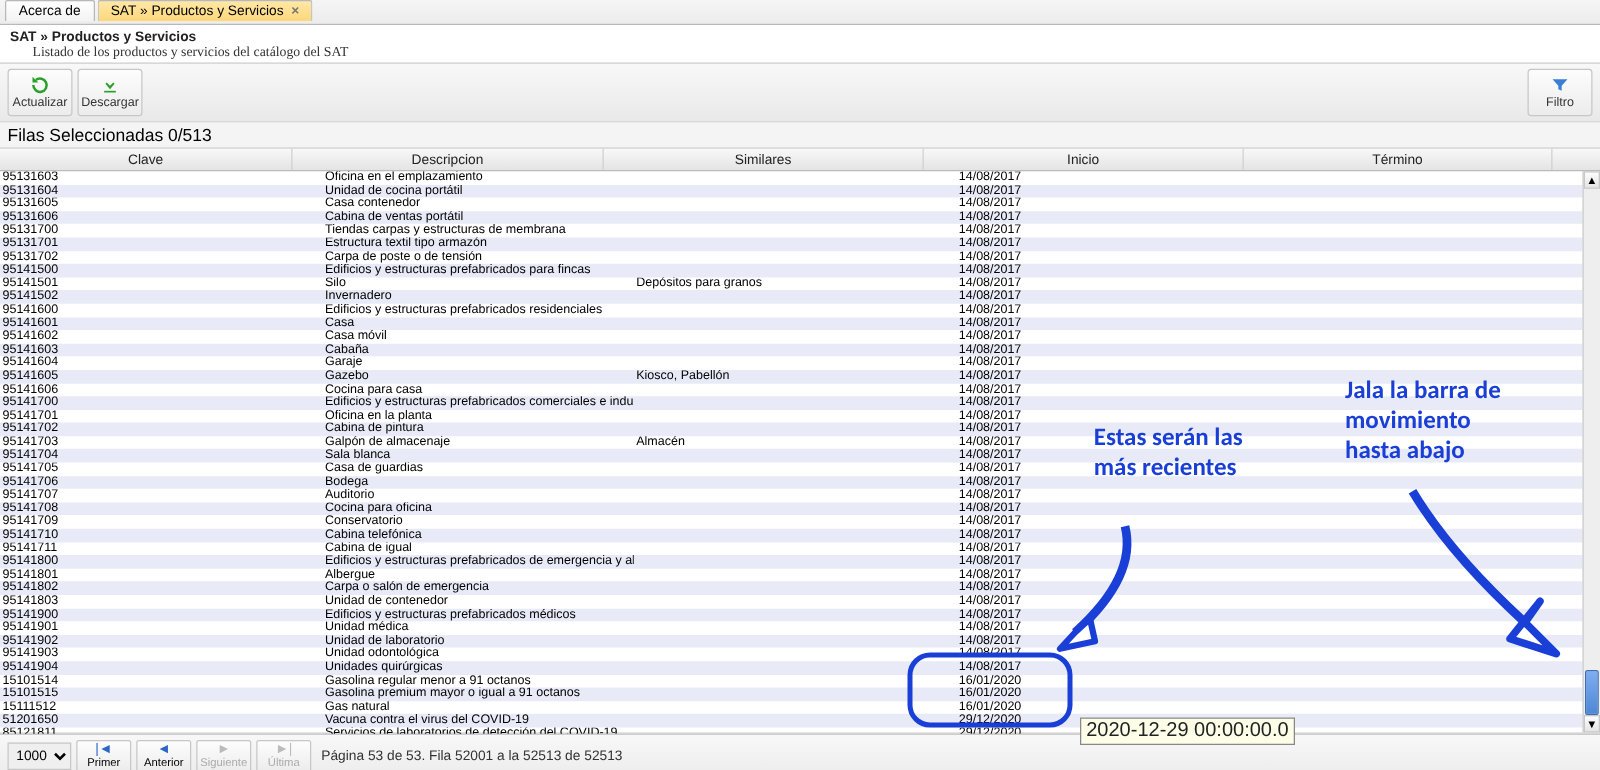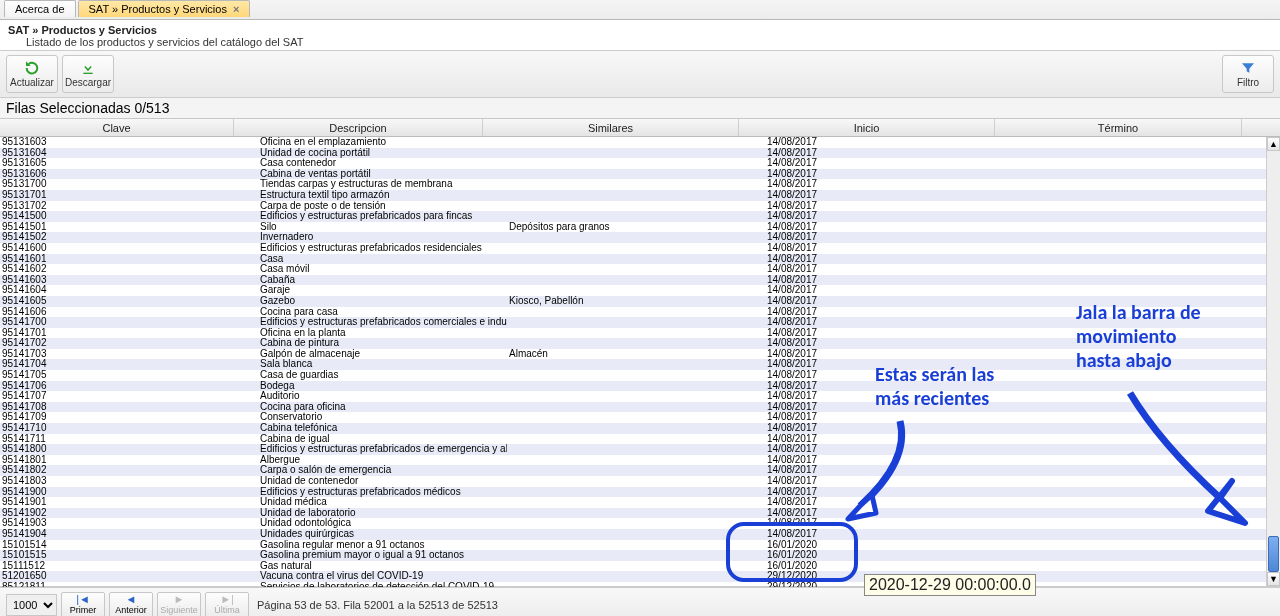--- a/index.html
+++ b/index.html
@@ -5,21 +5,21 @@
   * { box-sizing: border-box; margin: 0; padding: 0; }
   body { font-family: "Segoe UI", Tahoma, sans-serif; font-size: 11px; background: #fff; width: 1280px; height: 616px; overflow: hidden; position: relative; }
   
   .tabs { display: flex; align-items: flex-start; height: 20px; border-bottom: 1px solid #b8b8b8; padding-left: 4px; background: linear-gradient(#f5f5f5,#ececec); }
   .tab { border: 1px solid #b8b8b8; border-bottom: none; padding: 2px 10px; margin-right: 2px; background: linear-gradient(#fff,#f3f3f3); font-size: 11px; border-radius: 2px 2px 0 0; display:flex; align-items:center; gap:6px; }
   .tab.active { background: linear-gradient(#ffe8a6,#ffd77a); }
   .tab .x { color:#777; font-weight:bold; }
   
   .header { padding: 4px 8px 2px; }
   .header .title { font-weight: bold; font-size: 11px; color:#222; }
-  .header .subtitle { font-size: 11px; color:#333; padding-left: 18px; }
+  .header .subtitle { font-size: 11px; color:#333; padding-left: 18px; font-family: Liberation Serif, serif; }
   
   .toolbar-row { display:flex; justify-content:space-between; align-items:flex-end; padding: 4px 6px; border-top:1px solid #ccc; border-bottom:1px solid #ccc; background: linear-gradient(#f8f8f8,#e9e9e9); }
   .toolbar-left { display:flex; gap:4px; }
   .tbtn { display:flex; flex-direction:column; align-items:center; justify-content:center; width:52px; height:38px; border:1px solid #c7c7c7; border-radius:3px; background:linear-gradient(#fdfdfd,#ececec); font-size:10px; color:#333; gap:1px; }
   .tbtn svg { width:16px; height:16px; }
   
   .selcount { padding: 2px 6px; font-size:14px; border-bottom:1px solid #c7c7c7; background:#f4f4f4; }
   
   .grid-wrap { position:relative; height: 468px; border-bottom:1px solid #ccc; }
   .grid-head { display:flex; background:linear-gradient(#f8f8f8,#e4e4e4); border-bottom:1px solid #bbb; height:18px; }
@@ -43,21 +43,21 @@
   .vscroll { position:absolute; right:0; top:18px; bottom:0; width:14px; background:#eee; border-left:1px solid #ccc; }
   .vscroll .track { position:absolute; top:14px; bottom:14px; left:0; right:0; }
   .vscroll .thumb { position:absolute; left:1px; right:1px; bottom:0; height:36px; background:linear-gradient(#7eaef0,#4f87d6); border:1px solid #3b6db8; border-radius:2px; }
   .vscroll .arr { position:absolute; left:0; right:0; height:14px; display:flex; align-items:center; justify-content:center; background:linear-gradient(#fdfdfd,#e4e4e4); border:1px solid #c7c7c7; font-size:9px; }
   .vscroll .arr.top { top:0; }
   .vscroll .arr.bot { bottom:0; }
   
   .tooltip-box { position:absolute; background:#fdfde8; border:1px solid #888; padding:1px 4px; font-size:16px; color:#222; }
   
   .annot { position:absolute; color:#1a3fd6; font-weight:bold; font-family:"Segoe UI",Calibri,sans-serif; pointer-events:none; }
-  .annot.a1 { left:875px; top:362px; font-size:20px; line-height:24px; }
+  .annot.a1 { left:875px; top:338px; font-size:20px; line-height:24px; }
   .annot.a2 { left:1076px; top:300px; font-size:20px; line-height:24px; }
   .arrow-svg { position:absolute; pointer-events:none; }
   .highlight-rounded { position:absolute; border:4px solid #1a3fd6; border-radius:18px; pointer-events:none; }
   
   .pager { display:flex; align-items:center; gap:4px; padding:4px 6px; background:linear-gradient(#f8f8f8,#ececec); border-top:1px solid #ccc; height:34px;}
   .pbtn { width:44px; height:26px; border:1px solid #c7c7c7; border-radius:2px; background:linear-gradient(#fdfdfd,#ececec); display:flex; flex-direction:column; align-items:center; justify-content:center; font-size:9px; gap:0; }
   .pbtn.disabled { color:#aaa; }
   .pbtn .glyph { font-size:11px; color:#2a66c8; line-height:11px;}
   .pbtn.disabled .glyph { color:#bbb; }
   .psel { height:22px; border:1px solid #c7c7c7; font-size:11px; padding:0 2px; }

